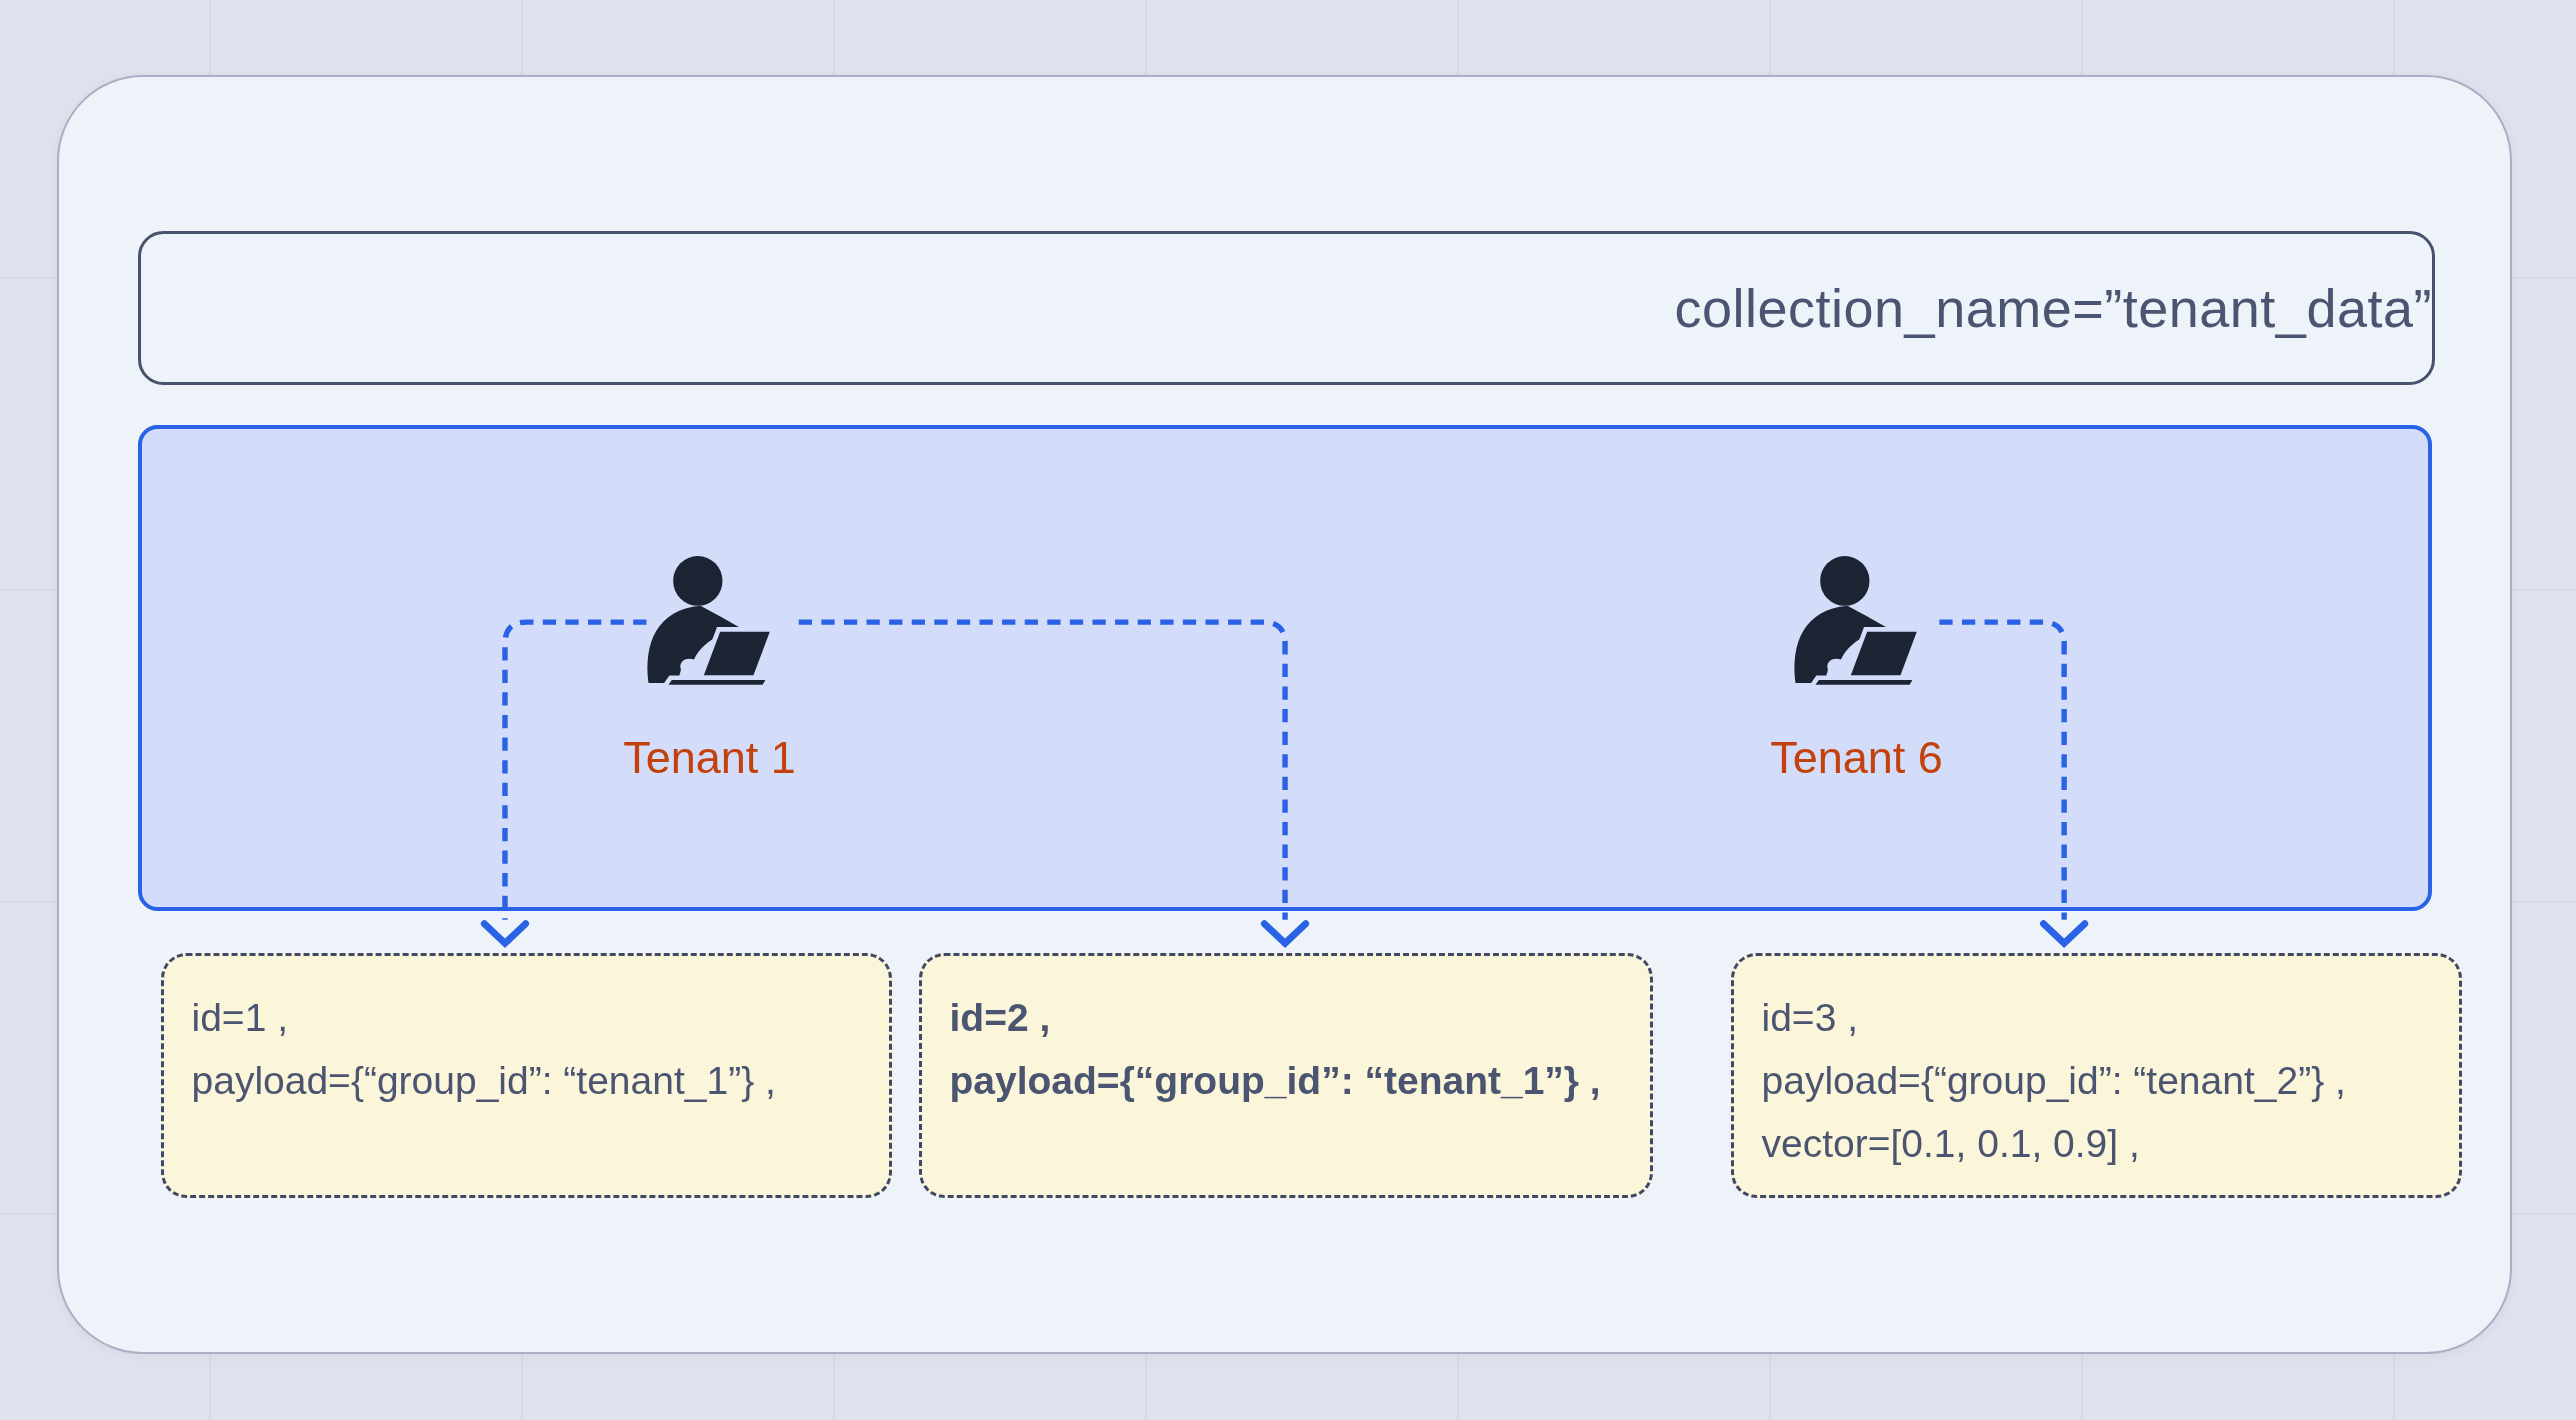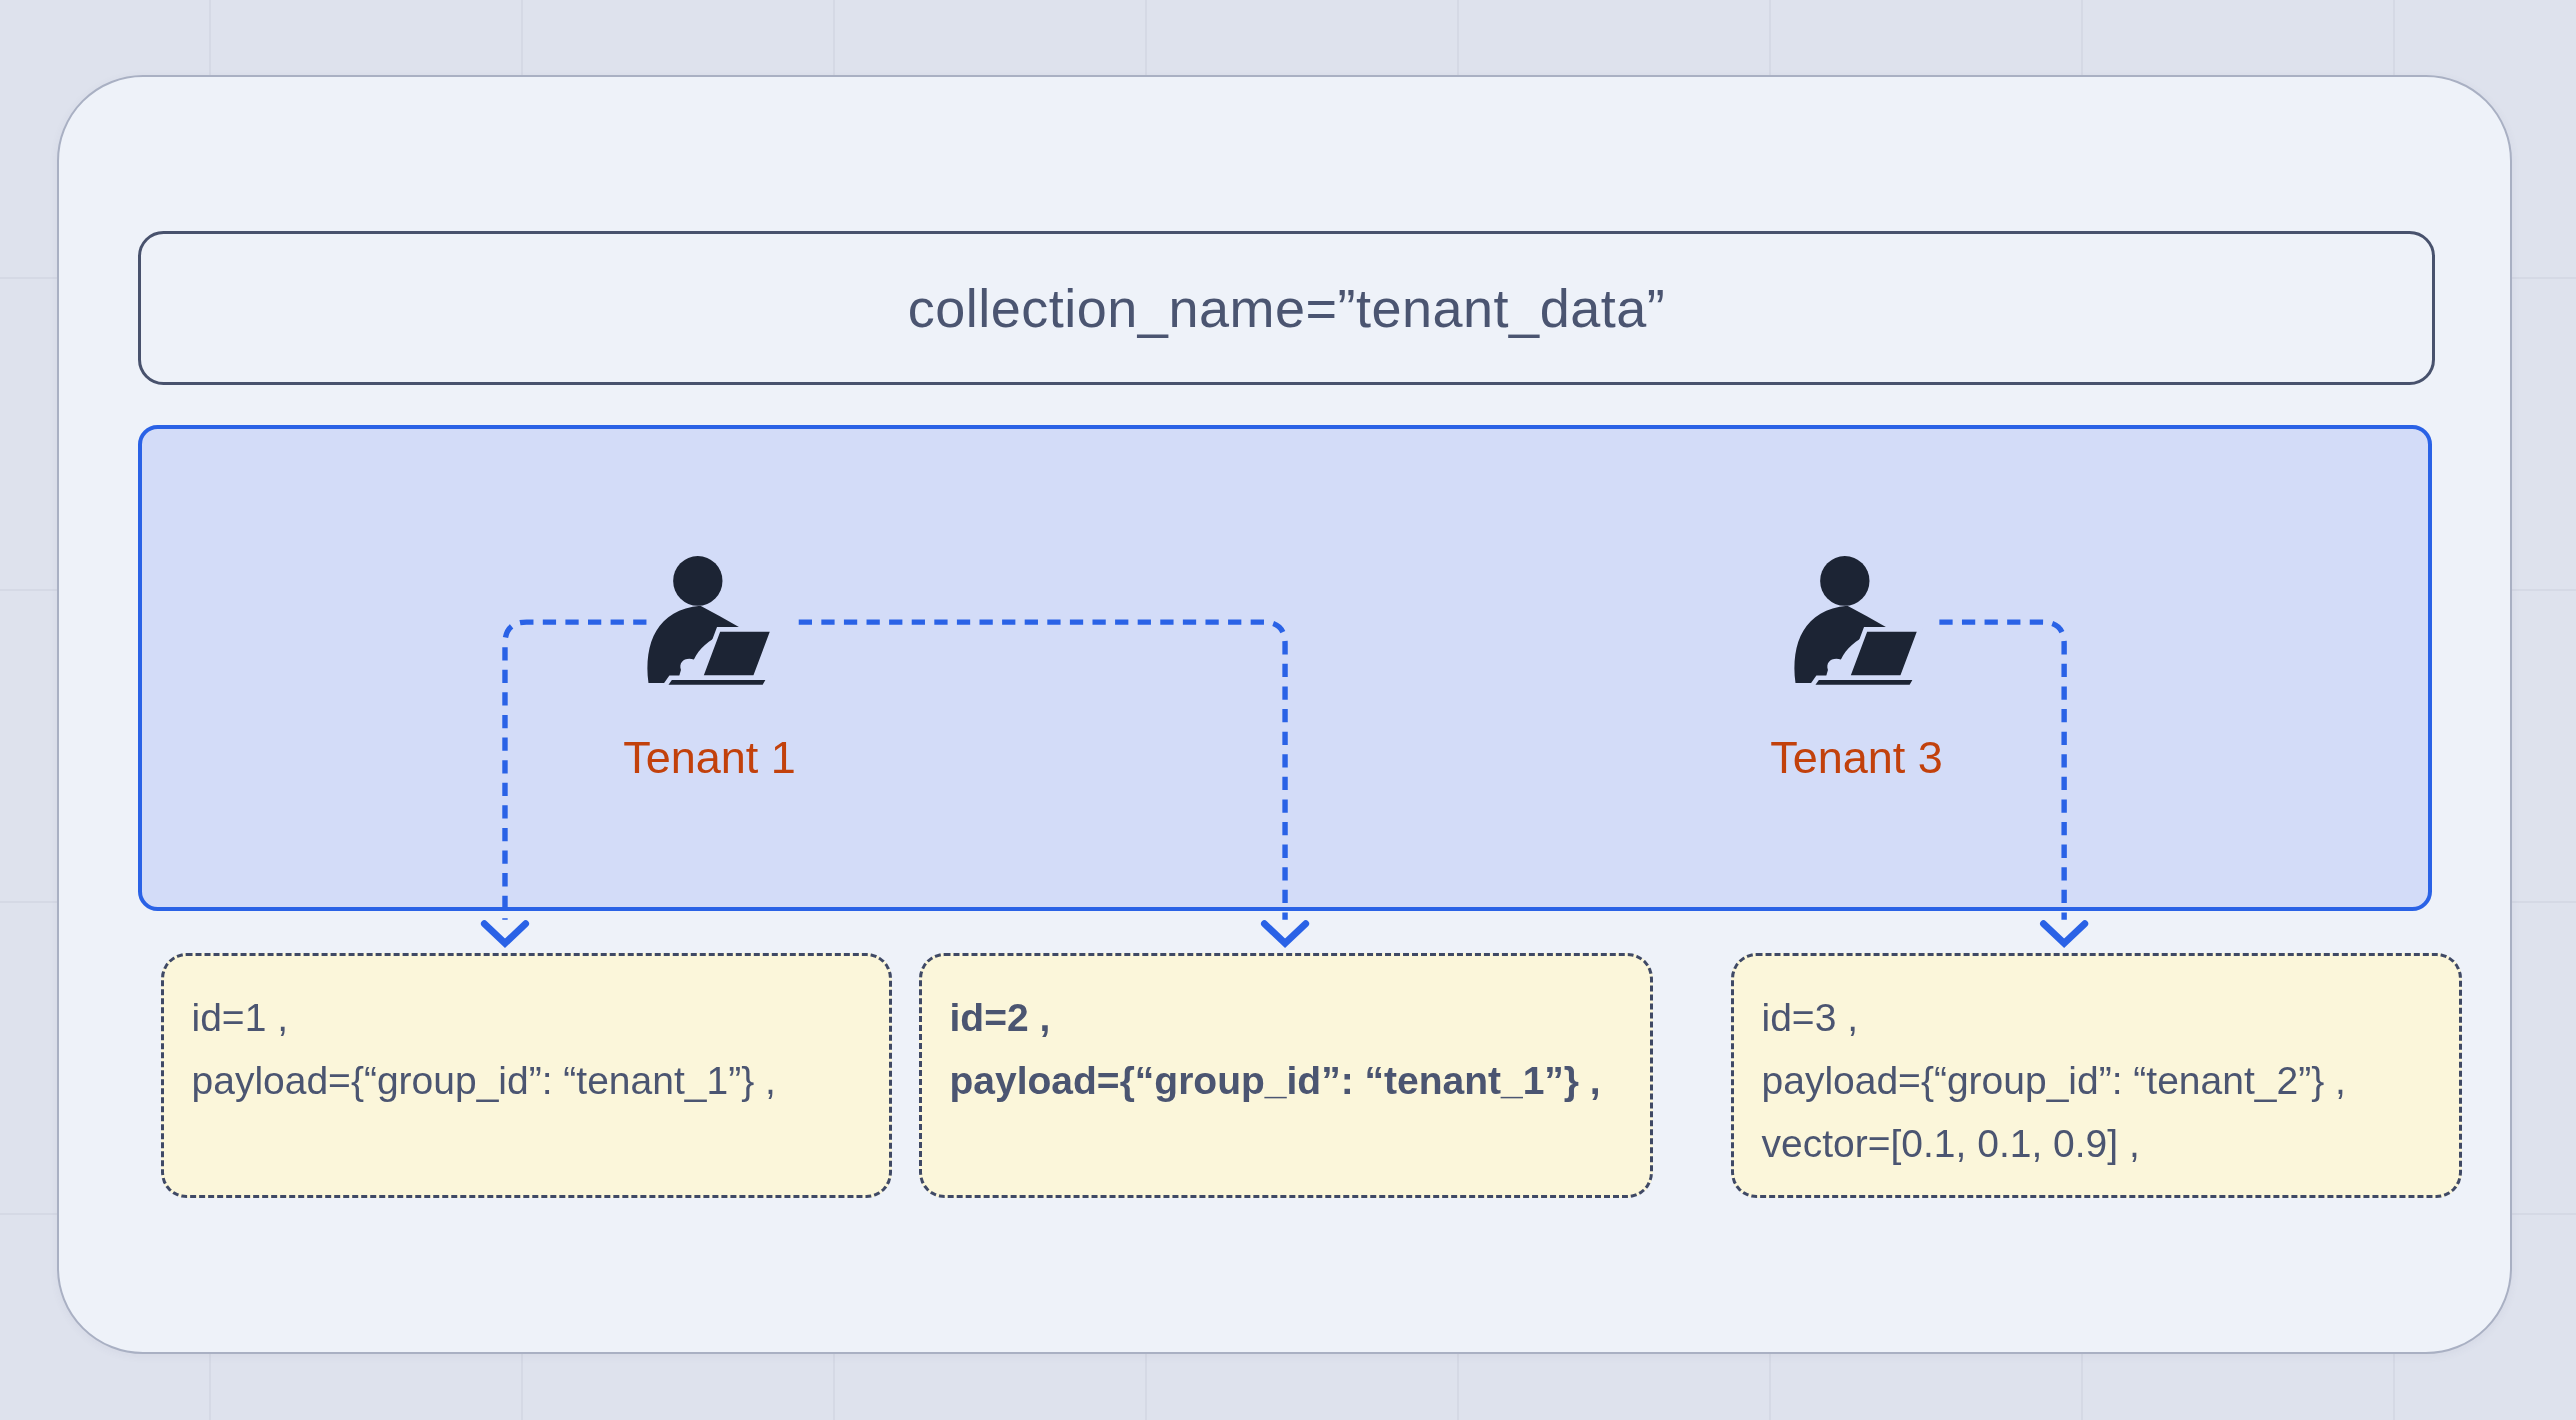--- a/index.html
+++ b/index.html
@@ -22,21 +22,21 @@
     background: #eef2f9;
     border: 2px solid #a9b0c3;
     border-radius: 86px;
     box-shadow: 0 2px 9.8px rgba(60,70,100,0.06);
   }
 
   .collection-box {
     left: 138px; top: 231px; width: 2297px; height: 154px;
     border: 3.9px solid #48526d;
     border-radius: 25.5px;
-    display: flex; align-items: center; justify-content: center;
+    display: flex; align-items: center; justify-content: flex-end;
   }
   .collection-label {
     font-size: 54px;
     color: #4b5571;
     letter-spacing: 0.5px;
   }
 
   .tenant-zone {
     left: 138px; top: 425px; width: 2294px; height: 486px;
     background: #d3dcf8;
@@ -118,21 +118,21 @@
 
 <div class="abs tenant-group t2">
   <svg class="tenant-icon" viewBox="0 0 104 100" preserveAspectRatio="none" aria-hidden="true">
     <g fill="#1c2434">
       <circle cx="43" cy="19" r="19"></circle>
       <path d="M 5 97 C 1 66 12 41 45 38 L 60 46 L 76 55 L 63 59 C 51 64 44 71 40 79 C 33 77 28 81 30 87 C 29 90 28 94 28 97 Z"></path>
       <path d="M 59 56 L 101 56 L 87 93 L 45 93 Z" stroke="#d3dcf8" stroke-width="3.5"></path>
       <path d="M 22 93 L 98 93 L 94 100 L 17 100 Z" stroke="#d3dcf8" stroke-width="3.5"></path>
     </g>
   </svg>
-  <div class="tenant-label">Tenant 3</div>
+  <div class="tenant-label">Tenant 6</div>
 </div>
 
 <div class="abs point-box b1">
   <div class="point-line">id=1 ,</div>
   <div class="point-line">payload={“group_id”: “tenant_1”} ,</div>
 </div>
 
 <div class="abs point-box b2">
   <div class="point-line">id=2 ,</div>
   <div class="point-line">payload={“group_id”: “tenant_1”} ,</div>

